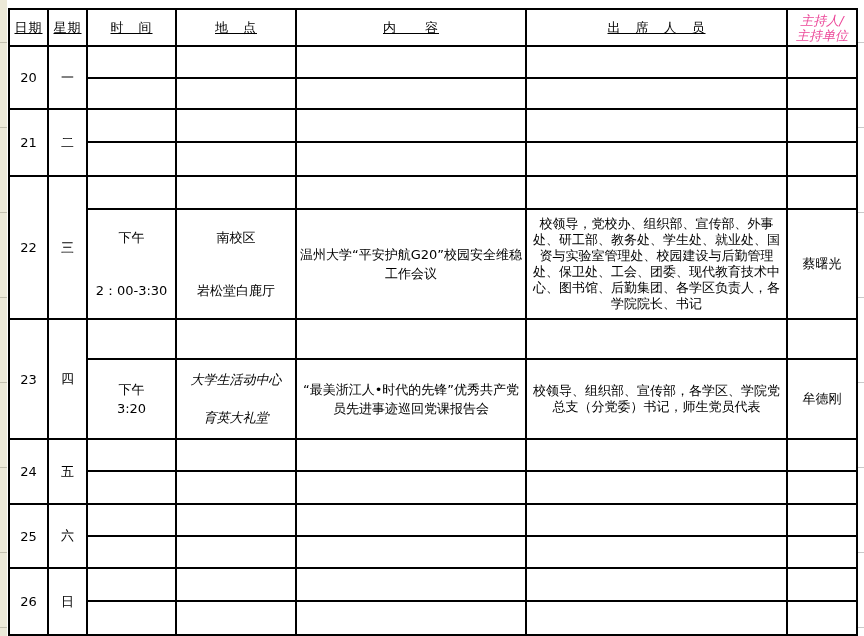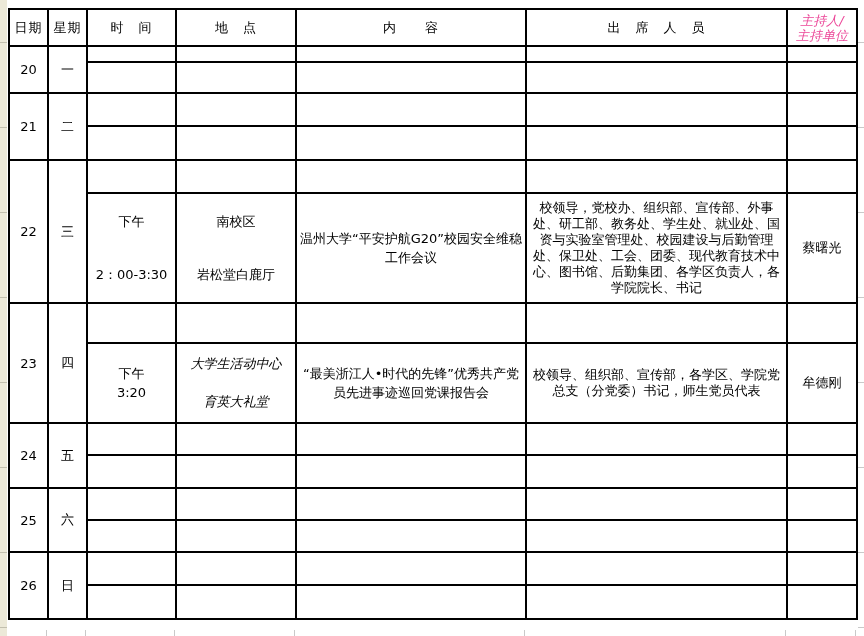--- a/index.html
+++ b/index.html
@@ -20,21 +20,21 @@
     width:848px;
     background:#ffffff;
   }
   table.sched td{
     border:2px solid #000;
     padding:0 2px;
     text-align:center;vertical-align:middle;
     font-size:13px;
     overflow:hidden;
   }
-  td.hdr{font-size:14px;letter-spacing:1px;}
+  td.hdr{font-size:14px;letter-spacing:1px;text-decoration:underline;}
   td.hdr-host{font-size:12px;letter-spacing:0;line-height:15px;}
   .host-hdr-text{color:#ec4899;font-style:italic;}
   .v-around{display:flex;flex-direction:column;justify-content:space-around;align-items:center;}
   .h106{height:106px;}
   .h76{height:76px;font-style:italic;}
   .content-cell{font-size:13px;line-height:19px;}
   .attendees-cell{font-size:12px;line-height:16px;text-align:center;padding:0 3px;}
   .tight-lines{line-height:19px;}
 </style>
 </head>
@@ -85,21 +85,21 @@
     <td class="hdr">时　间</td>
     <td class="hdr">地　点</td>
     <td class="hdr">内　　容</td>
     <td class="hdr">出　席　人　员</td>
     <td class="hdr-host">
       <div class="host-hdr-text">主持人/</div>
       <div class="host-hdr-text">主持单位</div>
     </td>
   </tr>
 
-  <tr style="height:16px">
+  <tr style="height:32px">
     <td rowspan="2">20</td>
     <td rowspan="2">一</td>
     <td></td>
     <td></td>
     <td></td>
     <td></td>
     <td></td>
   </tr>
   <tr style="height:31px">
     <td></td>

